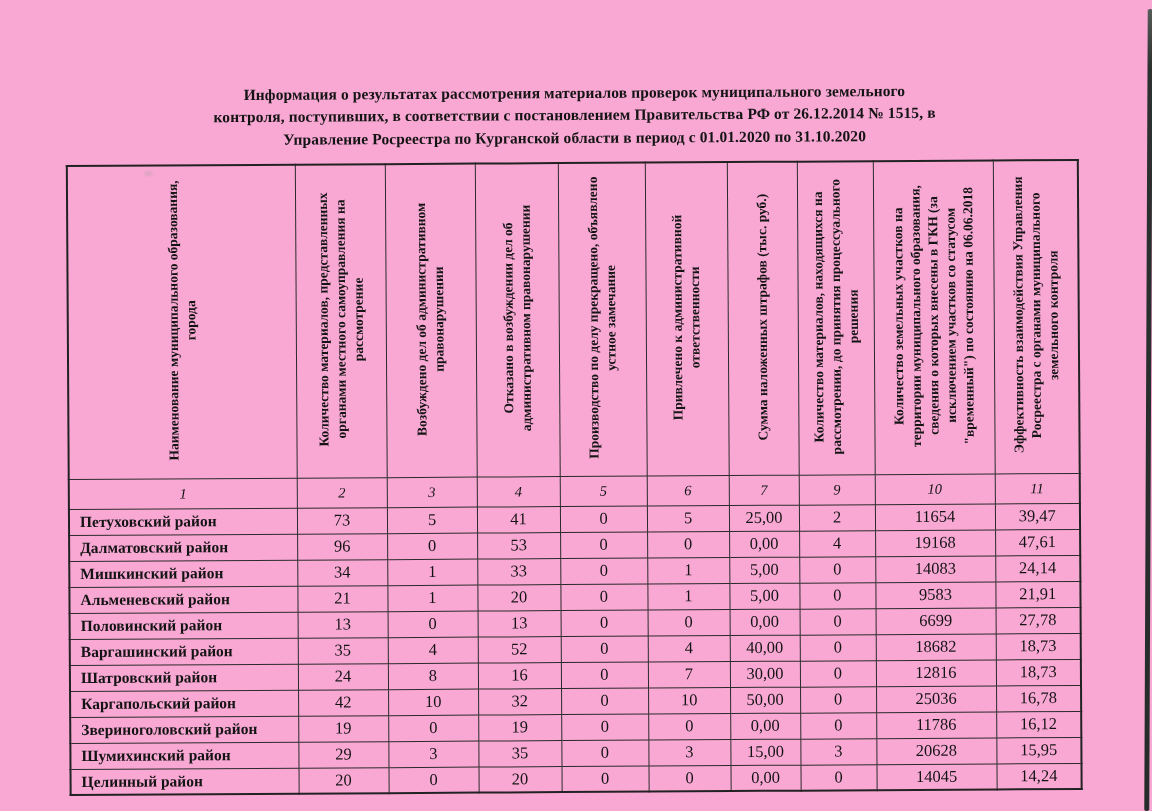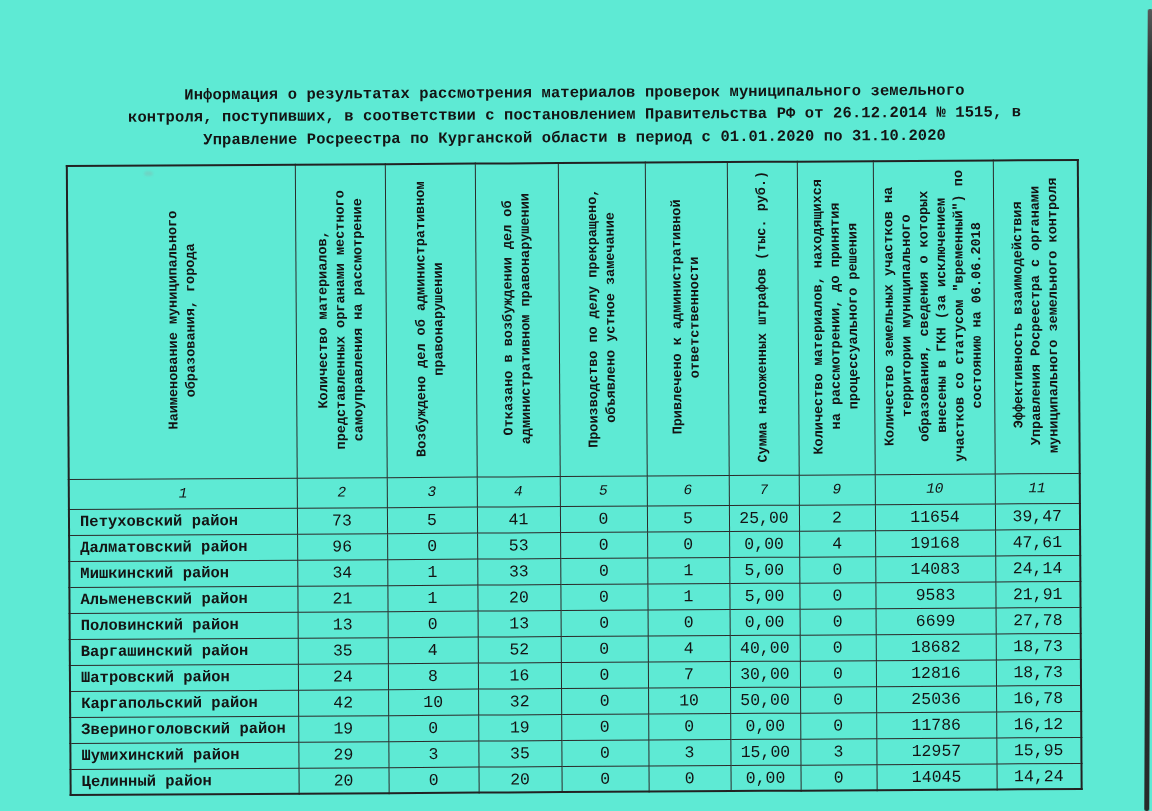--- a/index.html
+++ b/index.html
@@ -4,23 +4,23 @@
 <style>
   html, body {
     margin: 0;
     padding: 0;
     background: #ffffff;
   }
   .page {
     position: relative;
     width: 1152px;
     height: 811px;
-    background: #5eead4;
+    background: #f9a8d4;
     overflow: hidden;
-    font-family: Liberation Mono, monospace;
+    font-family: Liberation Serif, serif;
     color: #141414;
   }
   .content {
     position: absolute;
     left: 0;
     top: 0;
     width: 1152px;
     transform: rotate(-0.35deg);
     transform-origin: 50% 45%;
   }
@@ -264,21 +264,21 @@
           </tr>
           <tr class="data-row">
             <td class="name-cell">Шумихинский район</td>
             <td>29</td>
             <td>3</td>
             <td>35</td>
             <td>0</td>
             <td>3</td>
             <td>15,00</td>
             <td>3</td>
-            <td>12957</td>
+            <td>20628</td>
             <td>15,95</td>
           </tr>
           <tr class="data-row">
             <td class="name-cell">Целинный район</td>
             <td>20</td>
             <td>0</td>
             <td>20</td>
             <td>0</td>
             <td>0</td>
             <td>0,00</td>

